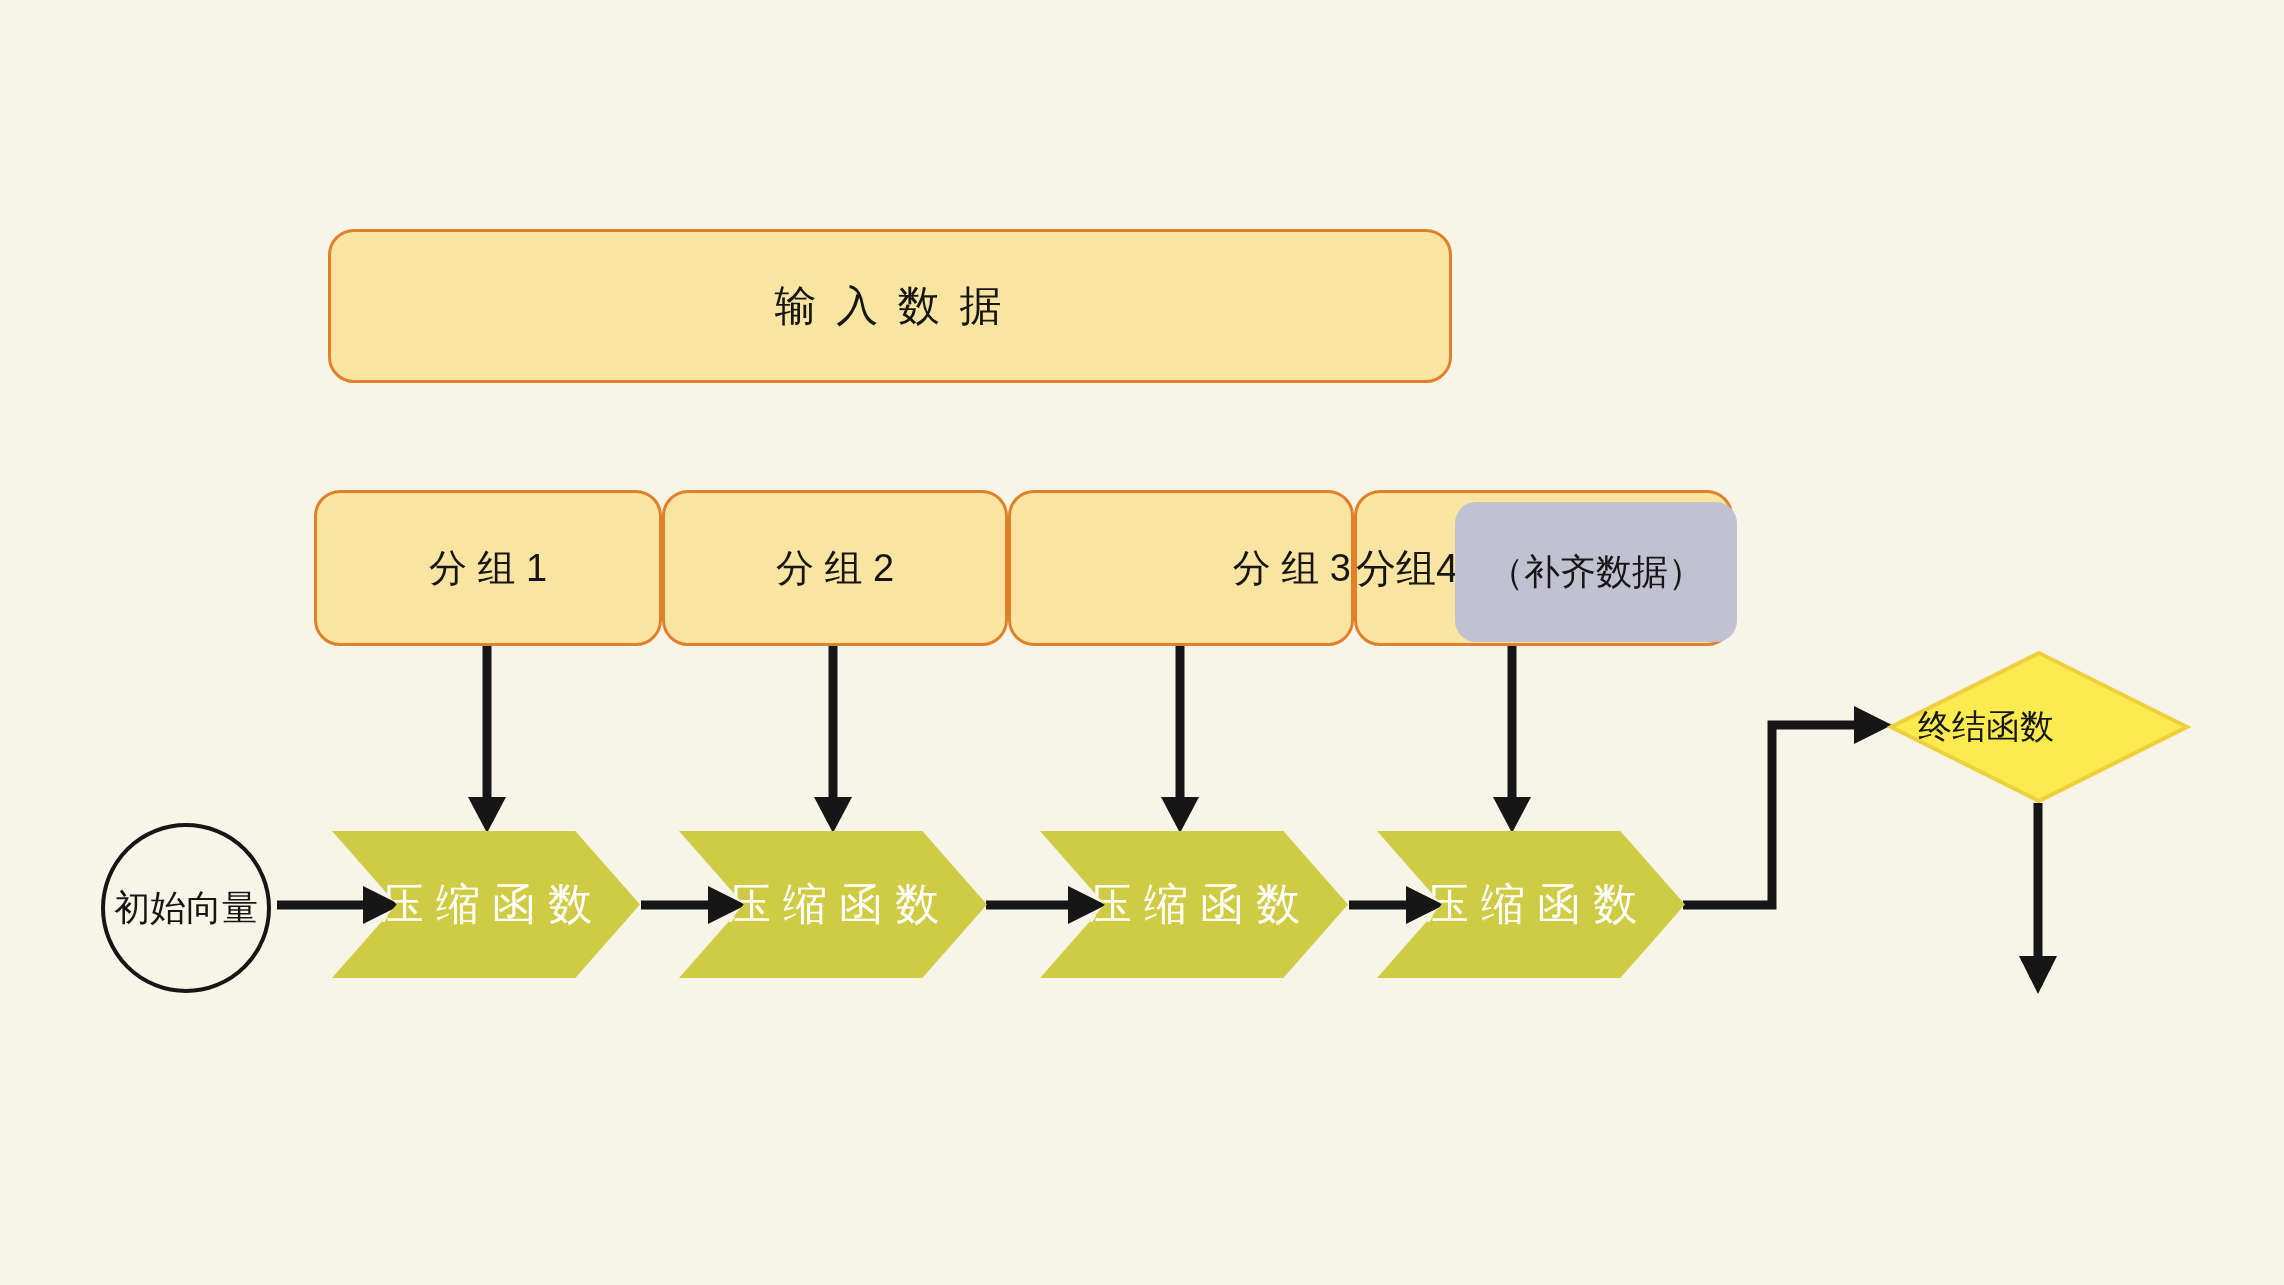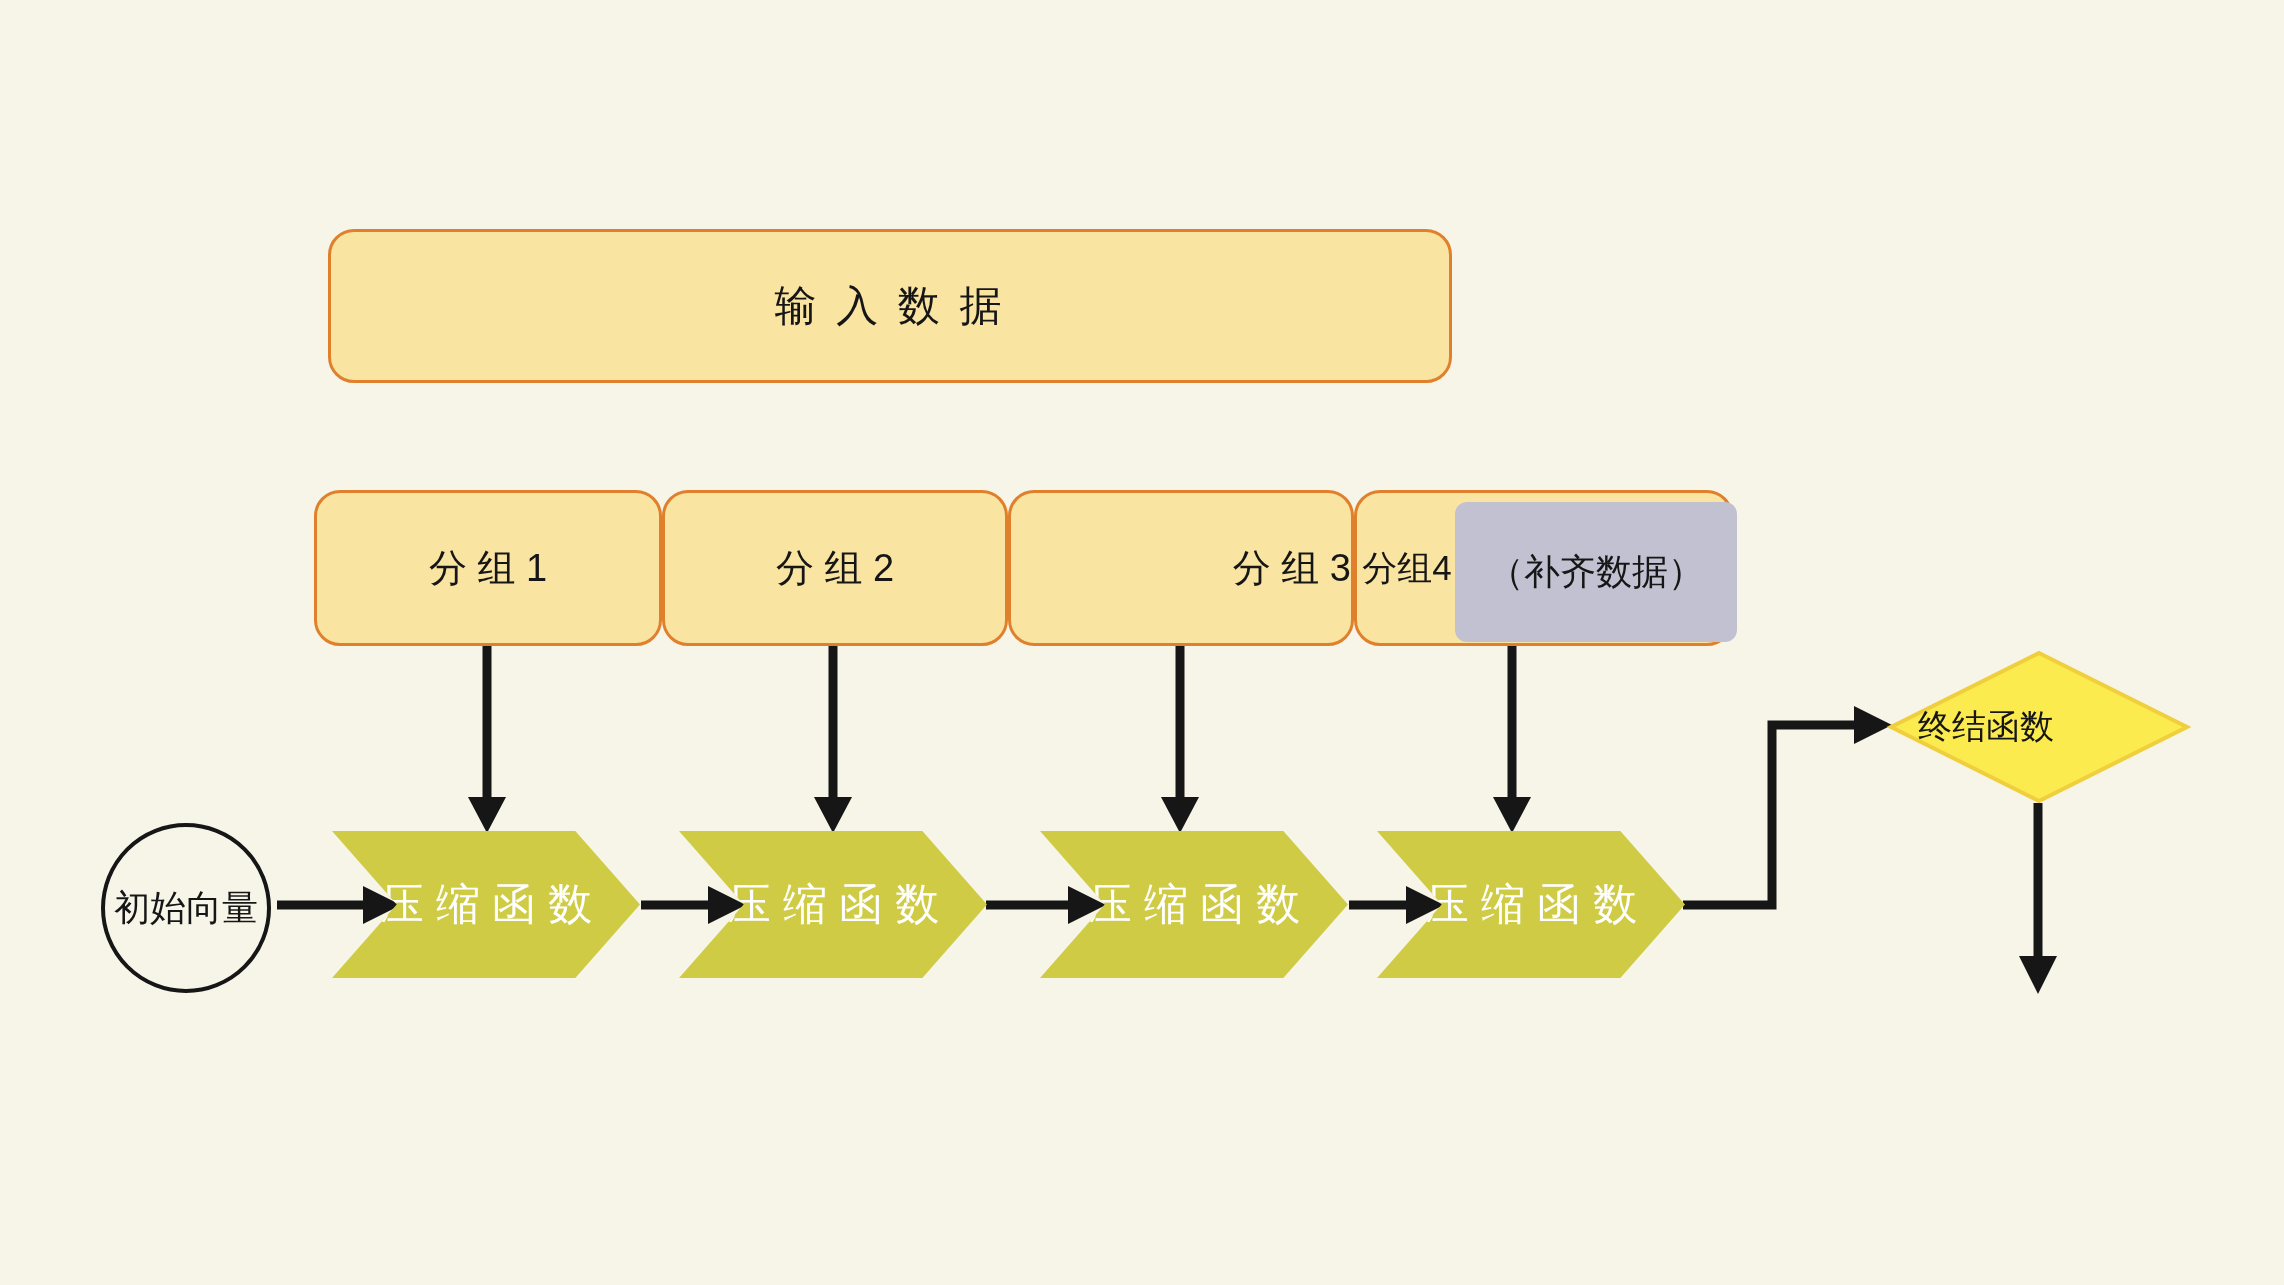--- a/index.html
+++ b/index.html
@@ -28,26 +28,26 @@
   }
   .input-box{left:328px;top:229px;width:1124px;height:154px;font-size:42px;letter-spacing:4px;}
   .group-box{top:490px;height:156px;font-size:38px;}
   .g1{left:314px;width:348px;}
   .g2{left:662px;width:346px;}
   .g3{left:1008px;width:346px;justify-content:flex-end;}
   .g4{left:1354px;width:379px;justify-content:flex-start;}
   .g4-label{
     position:absolute;left:0;top:0;width:100px;height:100%;
     display:flex;align-items:center;justify-content:center;
-    font-size:35px;
+    font-size:40px;
   }
   .padding-box{
     left:1455px;top:502px;width:282px;height:140px;
     background:var(--padding-fill,#C2C1D2);
-    border-radius:12px;
+    border-radius:21px;
     font-size:36px;
   }
   .chevron{
     top:831px;width:308px;height:147px;
     background:var(--chevron-fill,#CFCB44);
     color:var(--chevron-text,#FFFFFF);
     font-size:44px;
     clip-path:polygon(0% 0%,79% 0%,100% 50%,79% 100%,0% 100%,21% 50%);
   }
   .c1{left:332px;}

